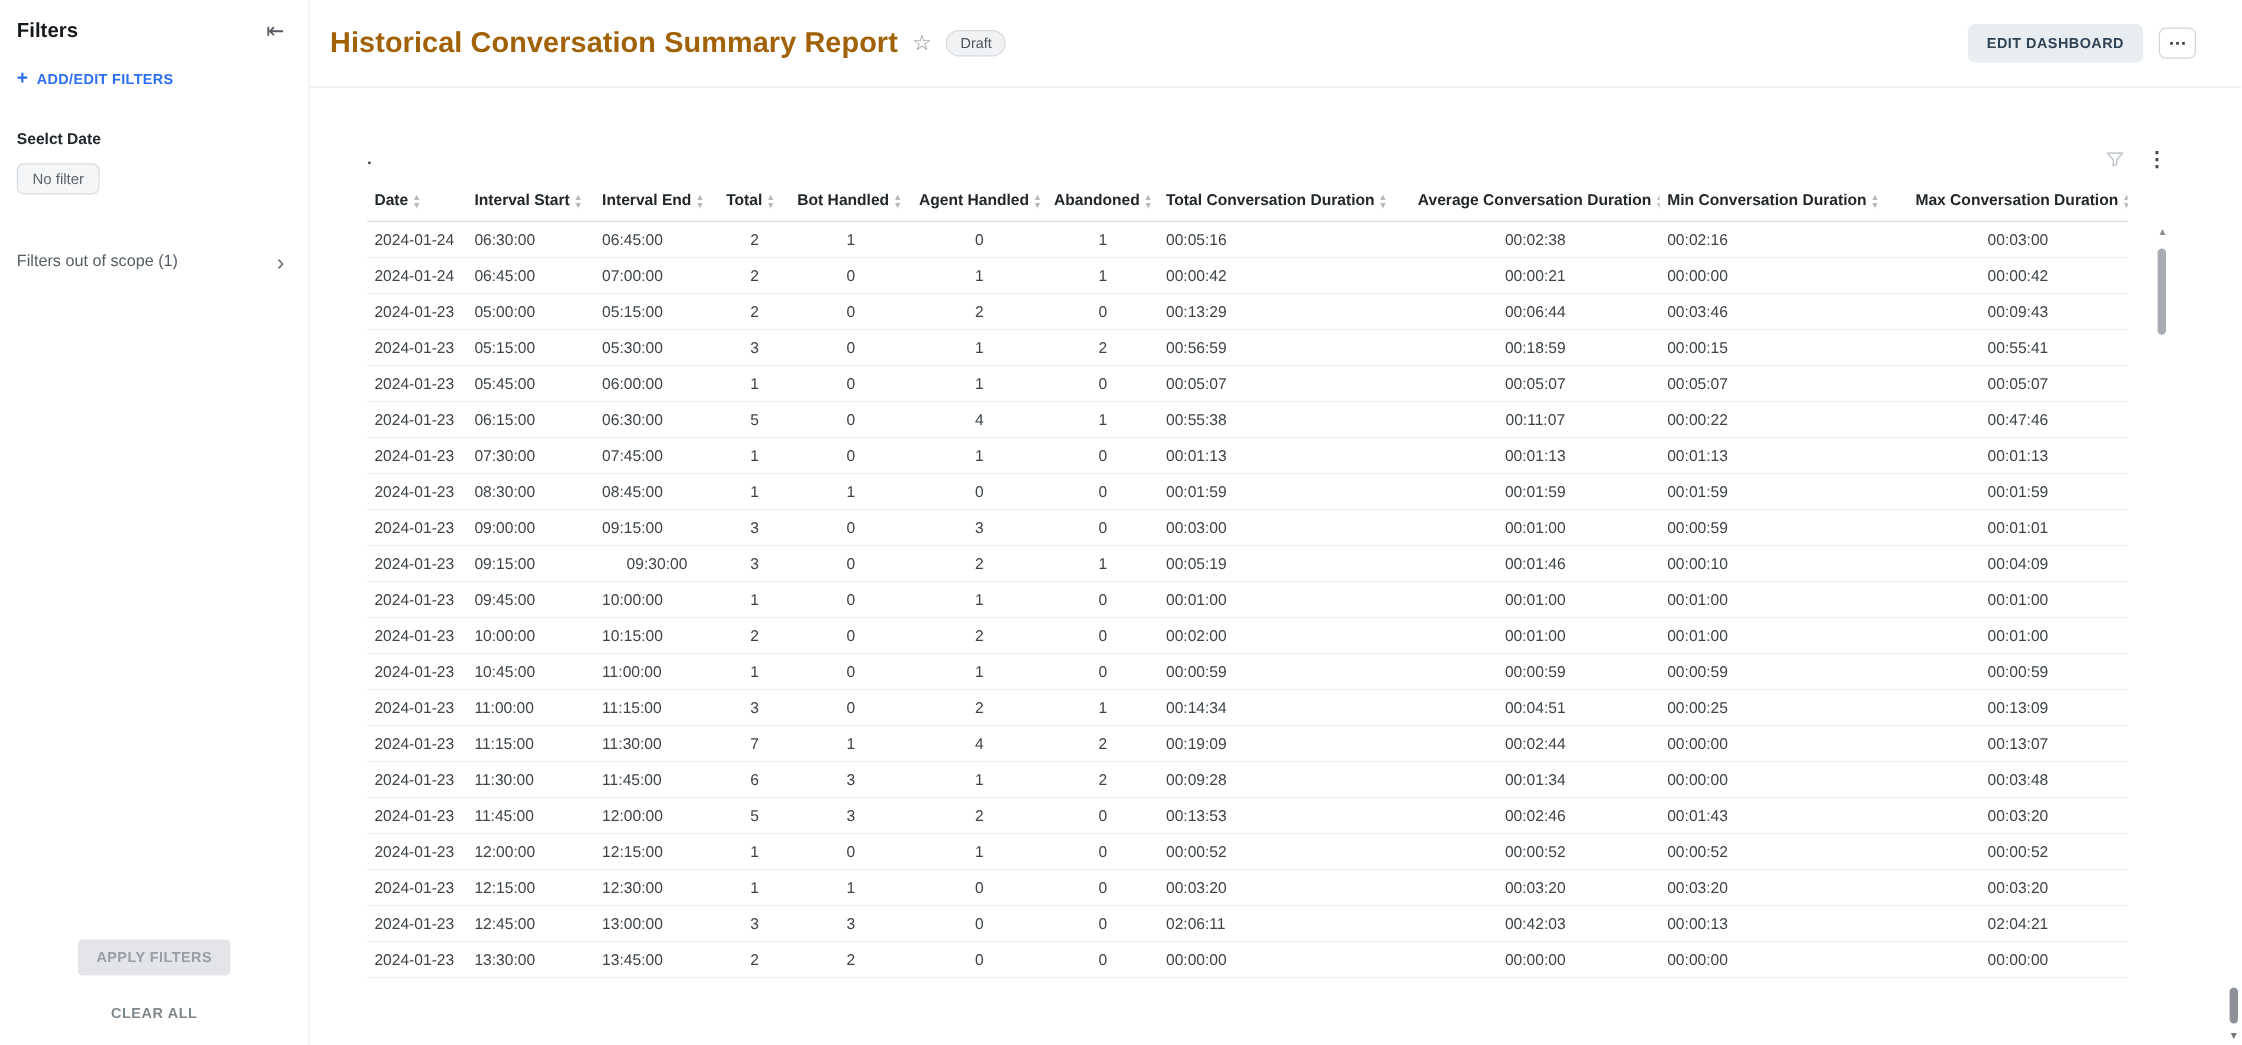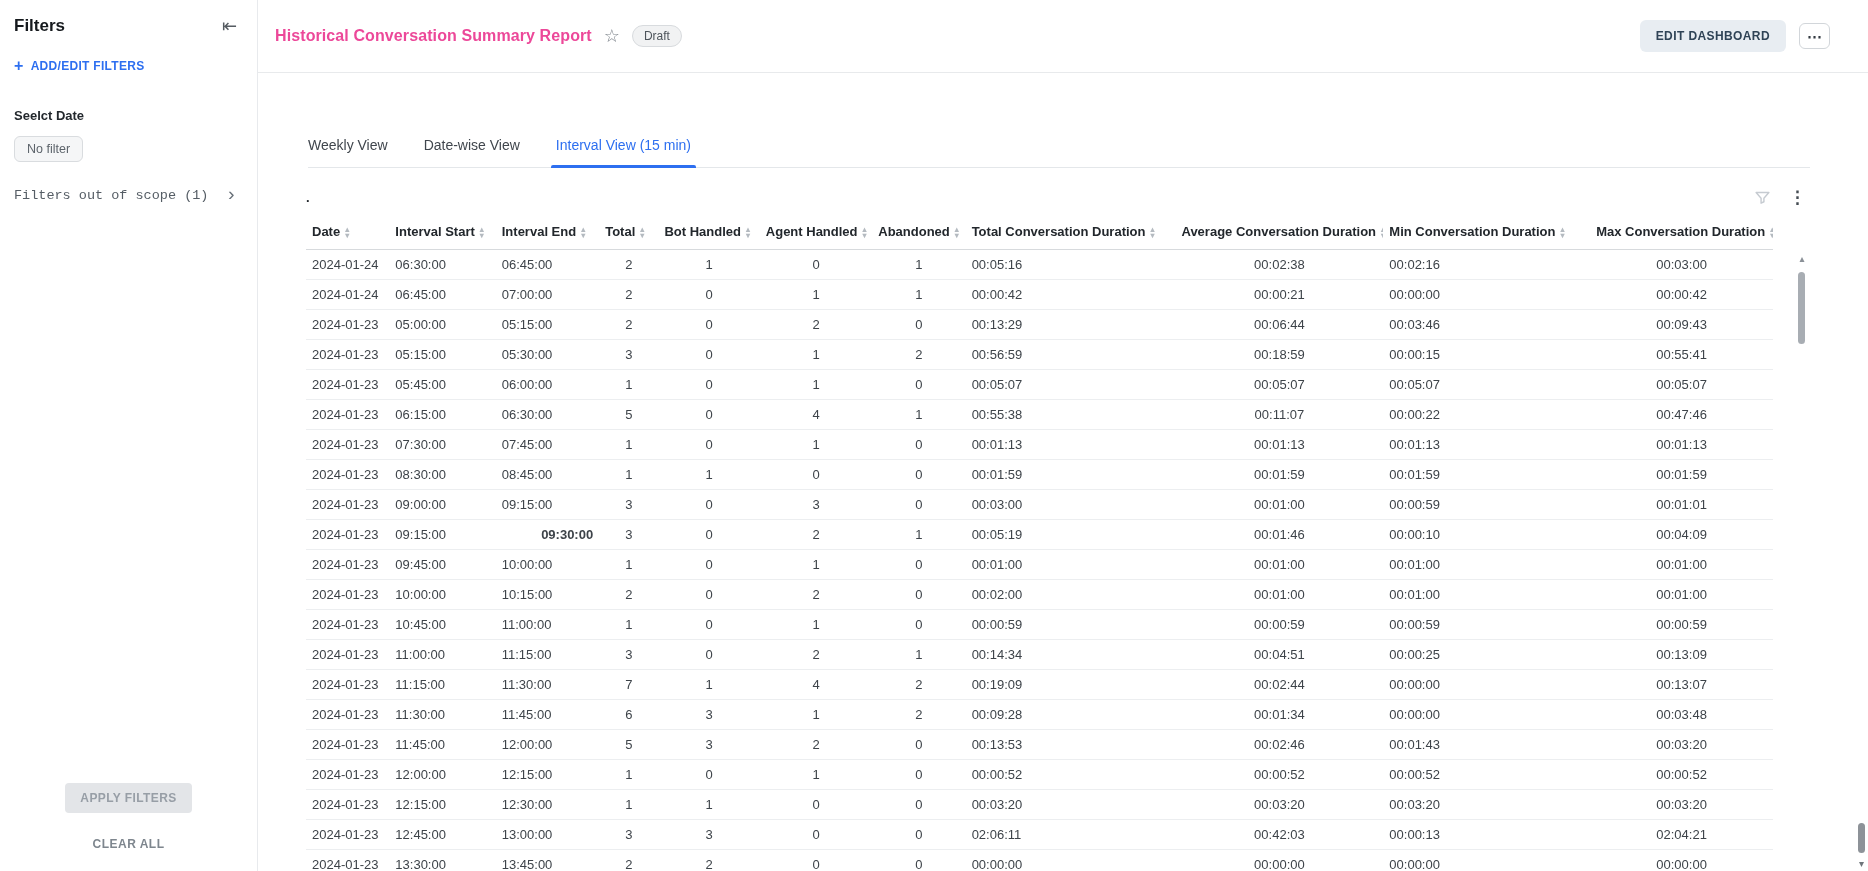--- a/index.html
+++ b/index.html
@@ -12,33 +12,33 @@
     position:relative; padding:16px 20px 0 14px; background:#fff; }
   .sidebar-head { display:flex; justify-content:space-between; align-items:center; }
   .sidebar-title { font-size:17px; font-weight:700; color:#15191d; }
   .collapse-icon { font-size:18px; color:#555b61; cursor:pointer; line-height:1; }
   .addedit { margin-top:22px; display:flex; align-items:center; gap:7px; cursor:pointer;
     color:#2d6ff0; font-size:12px; font-weight:700; letter-spacing:.3px; }
   .addedit .plus { font-size:16px; font-weight:700; line-height:1; }
   .field-label { margin-top:34px; font-size:13px; font-weight:700; color:#23282d; }
   .chip { display:inline-block; margin-top:13px; padding:5px 12px; font-size:12.5px; color:#5d646b;
     background:#f5f6f7; border:1px solid #d9dcdf; border-radius:6px; cursor:pointer; }
-  .scope-row { margin-top:24px; display:flex; justify-content:space-between; align-items:center;
-    color:#555d65; font-size:13.5px; cursor:pointer;font-family:Liberation Mono, monospace; }
+  .scope-row { margin-top:48px; display:flex; justify-content:space-between; 
+    color:#555d65; font-size:13.5px; cursor:pointer; }
   .scope-row .chev { font-size:19px; color:#6a727a; line-height:1; }
   .sidebar-bottom { position:absolute; left:0; right:0; bottom:20px; text-align:center; }
   .apply-btn { background:#e3e5e8; color:#979ea6; border:none; border-radius:4px;
     font-family:inherit; font-weight:700; font-size:12px; letter-spacing:.4px; padding:8px 15px; }
   .clear-all { margin-top:24px; color:#7e868e; font-size:12px; font-weight:700; letter-spacing:.5px; cursor:pointer; }
 
   
   main { flex:1; position:relative; background:#fff; min-width:0; }
   .topbar { height:73px; display:flex; align-items:center; padding:0 38px 0 17px;
     border-bottom:1px solid #e8eaec; }
-  .page-title { font-size:16px; font-weight:700; color:#ec4899; letter-spacing:.1px; }
+  .page-title { font-size:24px; font-weight:700; color:#a16207; letter-spacing:.1px; }
   .star-icon { margin-left:12px; font-size:18px; color:#80878e; cursor:pointer; }
   .badge { margin-left:12px; background:#f1f2f3; border:1px solid #d8dbde; color:#4d545b;
     font-size:12px; padding:3px 11px; border-radius:11px; }
   .spacer { flex:1; }
   .edit-btn { background:#e8edf2; color:#2f4356; border:none; border-radius:6px; cursor:pointer;
     font-family:inherit; font-weight:700; font-size:12px; letter-spacing:.4px; padding:9px 16px; }
   .more-btn { margin-left:13px; width:31px; height:26px; border:1px solid #d2d6da; background:#fff;
     border-radius:6px; color:#333a41; font-size:15px; font-weight:700; line-height:1; cursor:pointer; }
 
   .content { padding:30px 58px 0 30px; }
@@ -107,25 +107,20 @@
       <h1 class="page-title">Historical Conversation Summary Report</h1>
       <span class="star-icon">☆</span>
       <span class="badge">Draft</span>
       <div class="spacer"></div>
       <button class="edit-btn">EDIT DASHBOARD</button>
       <button class="more-btn">⋯</button>
     </header>
 
     <section class="content">
 
-      <nav class="tabs">
-          <div class="tab">Weekly View</div>
-          <div class="tab">Date-wise View</div>
-          <div class="tab active">Interval View (15 min)</div>
-        </nav>
 
       <div class="widget">
         <div class="widget-head">
           <span class="wtitle">.</span>
           <div class="wactions">
             <span class="funnel-icon">
               <svg width="17" height="17" viewBox="0 0 24 24" fill="none" stroke="#c6cbd1" stroke-width="2" stroke-linejoin="round">
                   <path d="M3 5h18l-7 8v5l-4 2v-7L3 5z"></path>
                 </svg>
             </span>
@@ -310,21 +305,21 @@
                   <td style="text-align: center;">3</td>
                   <td style="text-align: center;">0</td>
                   <td style="text-align: left;">00:03:00</td>
                   <td style="text-align: center;">00:01:00</td>
                   <td style="text-align: left;">00:00:59</td>
                   <td style="text-align: center;">00:01:01</td>
                 </tr>
                 <tr>
                   <td style="text-align: left;">2024-01-23</td>
                   <td style="text-align: left;">09:15:00</td>
-                  <td style="text-align: right; font-weight: bold;">09:30:00</td>
+                  <td style="text-align: center;">09:30:00</td>
                   <td style="text-align: center;">3</td>
                   <td style="text-align: center;">0</td>
                   <td style="text-align: center;">2</td>
                   <td style="text-align: center;">1</td>
                   <td style="text-align: left;">00:05:19</td>
                   <td style="text-align: center;">00:01:46</td>
                   <td style="text-align: left;">00:00:10</td>
                   <td style="text-align: center;">00:04:09</td>
                 </tr>
                 <tr>

